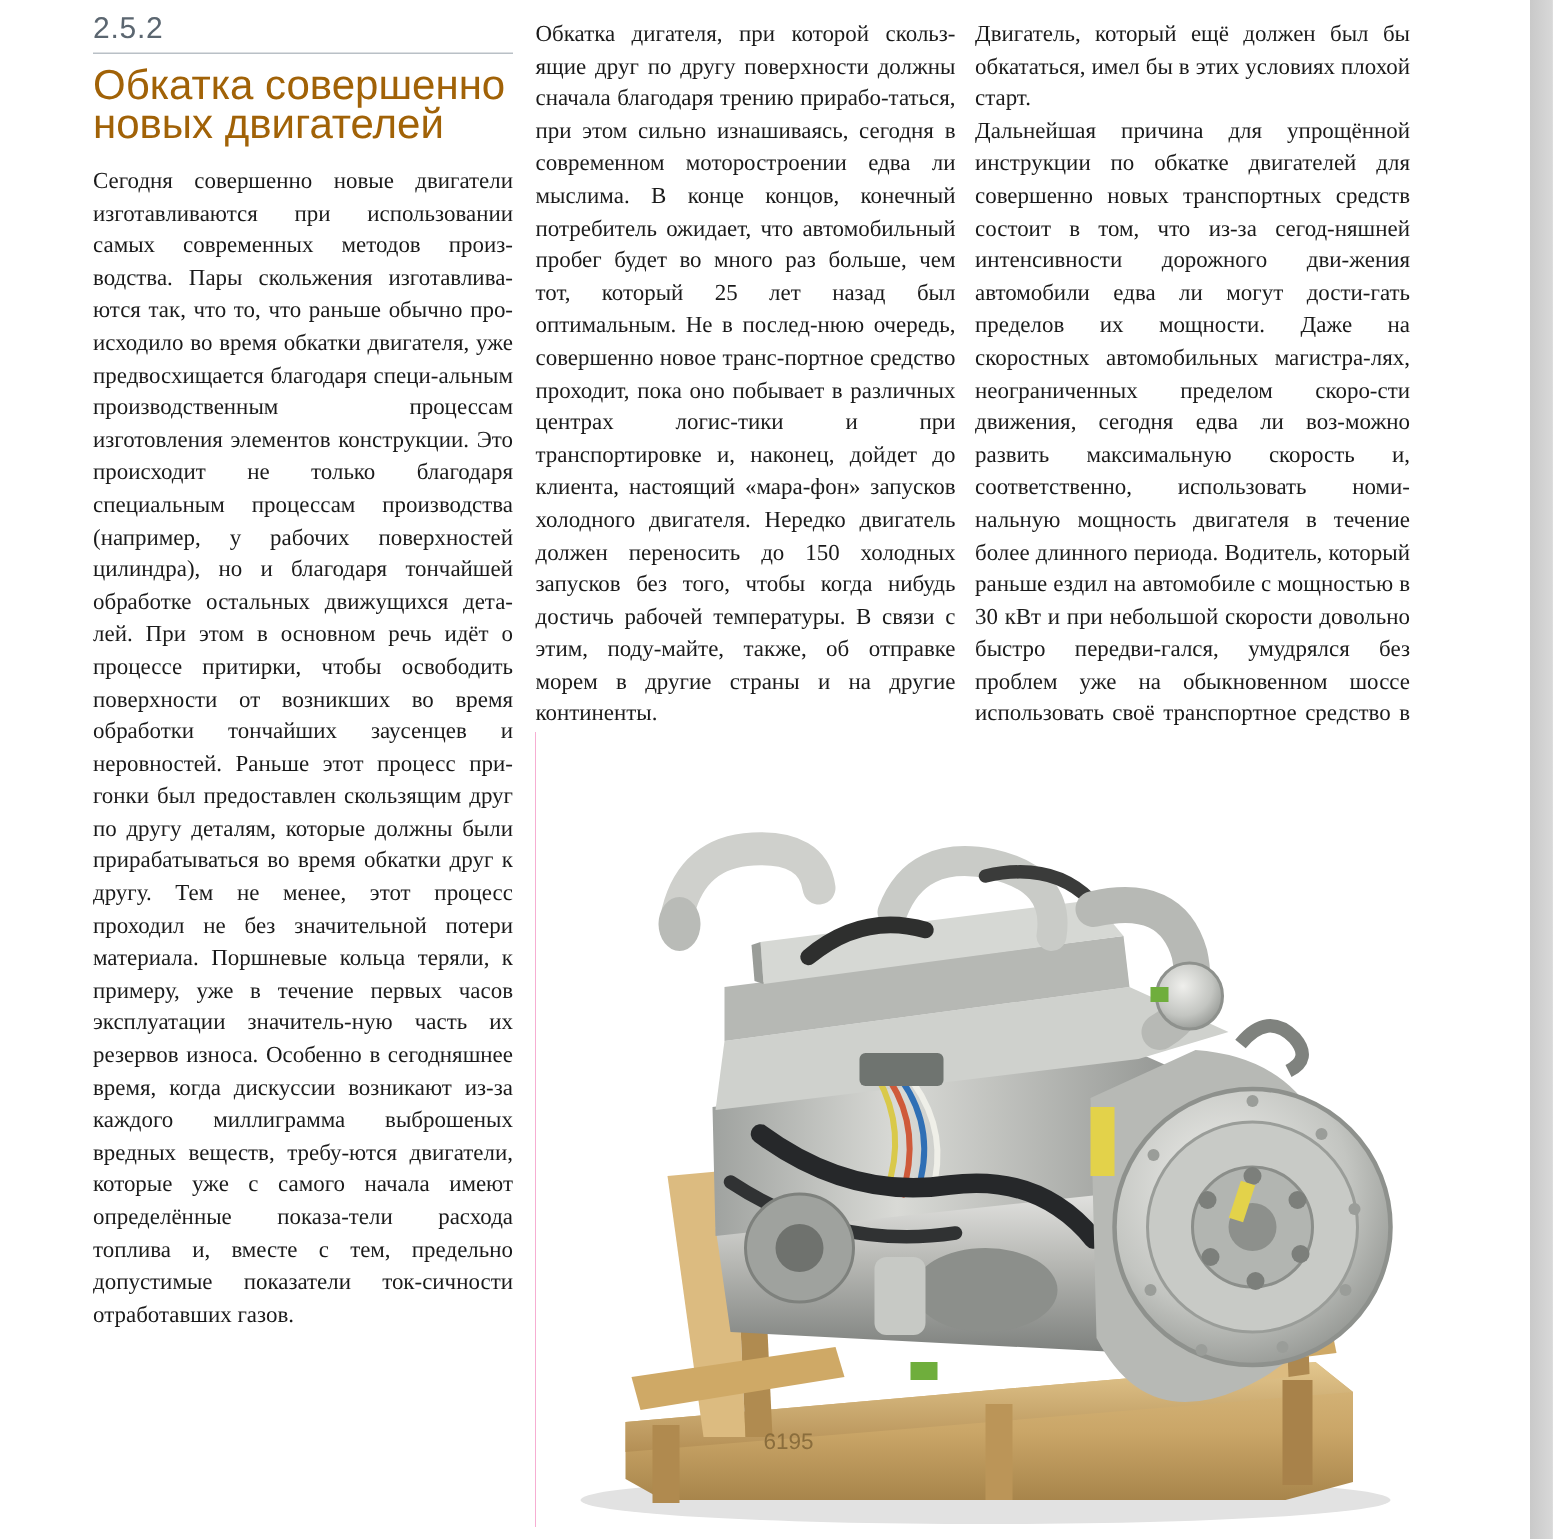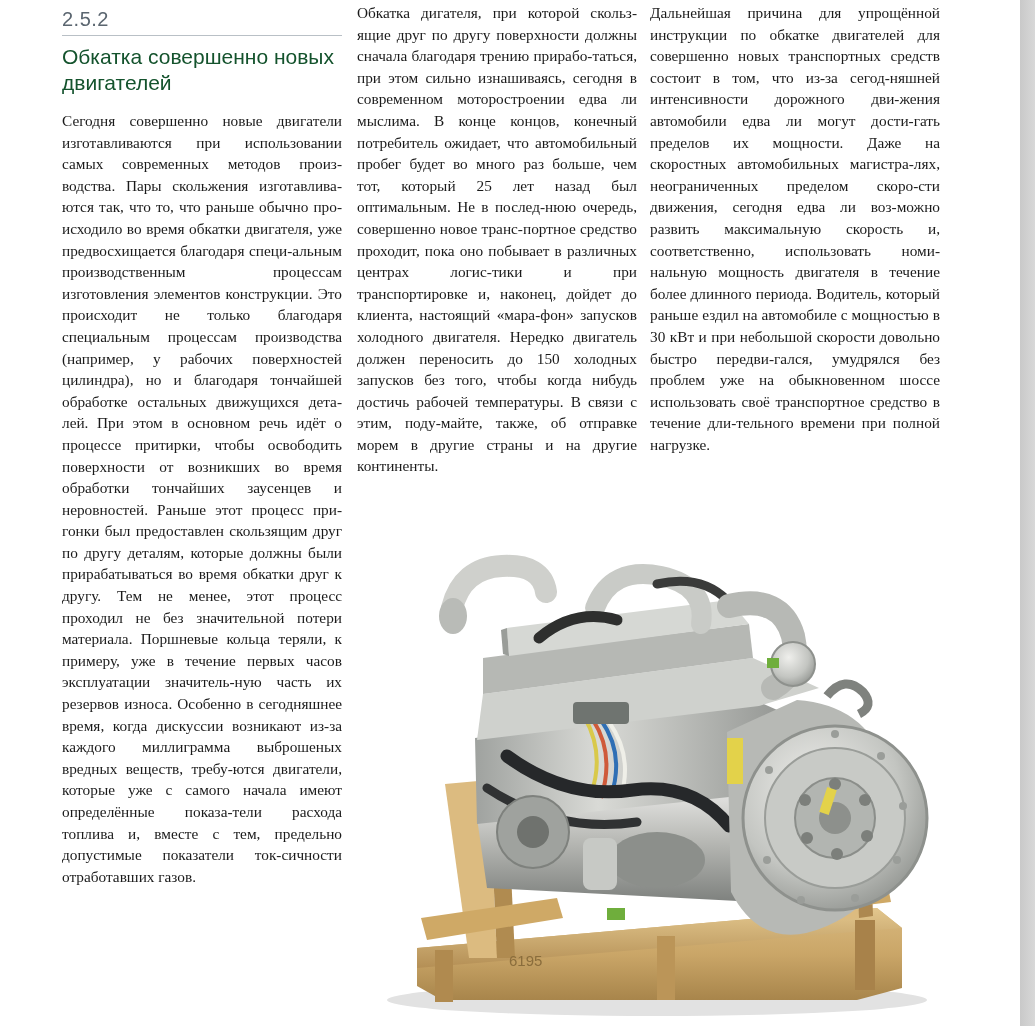--- a/index.html
+++ b/index.html
@@ -51,38 +51,38 @@
     padding-top: 8px;
     letter-spacing: 0.5px;
   }
   .rule {
     border-bottom: 1px solid #b9c0c6;
     margin-top: 4px;
     margin-bottom: 8px;
   }
   .section-title {
     font-family: "Liberation Sans", sans-serif;
-    font-size: 21px;
+    font-size: 28px;
     line-height: 26px;
-    color: #14532d;
+    color: #a16207;
     font-weight: normal;
     margin: 0 0 14px 0;
   }
   p.body {
     font-family: "Liberation Serif", serif;
     font-size: 15.3px;
     line-height: 21.6px;
     color: #1a1a1a;
     margin: 0 0 0 0;
     text-align: justify;
     text-justify: inter-word;
     hyphens: manual;
   }
   .col-2 p.body, .col-3 p.body {
-    padding-top: 2px;
+    padding-top: 12px;
   }
   .col-3 p.body + p.body {
     padding-top: 0;
   }
 
   
   .photo {
     position: absolute;
     left: 357px;
     top: 488px;
@@ -104,20 +104,21 @@
       <div class="rule"></div>
       <h1 class="section-title">Обкатка совершенно новых двигателей</h1>
       <p class="body">Сегодня совершенно новые двигатели изготавливаются при использовании самых современных методов произ-водства. Пары скольжения изготавлива-ются так, что то, что раньше обычно про-исходило во время обкатки двигателя, уже предвосхищается благодаря специ-альным производственным процессам изготовления элементов конструкции. Это происходит не только благодаря специальным процессам производства (например, у рабочих поверхностей цилиндра), но и благодаря тончайшей обработке остальных движущихся дета-лей. При этом в основном речь идёт о процессе притирки, чтобы освободить поверхности от возникших во время обработки тончайших заусенцев и неровностей. Раньше этот процесс при-гонки был предоставлен скользящим друг по другу деталям, которые должны были прирабатываться во время обкатки друг к другу. Тем не менее, этот процесс проходил не без значительной потери материала. Поршневые кольца теряли, к примеру, уже в течение первых часов эксплуатации значитель-ную часть их резервов износа. Особенно в сегодняшнее время, когда дискуссии возникают из-за каждого миллиграмма выброшеных вредных веществ, требу-ются двигатели, которые уже с самого начала имеют определённые показа-тели расхода топлива и, вместе с тем, предельно допустимые показатели ток-сичности отработавших газов.</p>
     </div>
 
     <div class="col col-2">
       <p class="body">Обкатка дигателя, при которой скольз-ящие друг по другу поверхности должны сначала благодаря трению прирабо-таться, при этом сильно изнашиваясь, сегодня в современном моторостроении едва ли мыслима. В конце концов, конечный потребитель ожидает, что автомобильный пробег будет во много раз больше, чем тот, который 25 лет назад был оптимальным. Не в послед-нюю очередь, совершенно новое транс-портное средство проходит, пока оно побывает в различных центрах логис-тики и при транспортировке и, наконец, дойдет до клиента, настоящий «мара-фон» запусков холодного двигателя. Нередко двигатель должен переносить до 150 холодных запусков без того, чтобы когда нибудь достичь рабочей температуры. В связи с этим, поду-майте, также, об отправке морем в другие страны и на другие континенты.</p>
     </div>
 
     <div class="col col-3">
+      <p class="body">Двигатель, который ещё должен был бы обкататься, имел бы в этих условиях плохой старт.</p>
       <p class="body">Дальнейшая причина для упрощённой инструкции по обкатке двигателей для совершенно новых транспортных средств состоит в том, что из-за сегод-няшней интенсивности дорожного дви-жения автомобили едва ли могут дости-гать пределов их мощности. Даже на скоростных автомобильных магистра-лях, неограниченных пределом скоро-сти движения, сегодня едва ли воз-можно развить максимальную скорость и, соответственно, использовать номи-нальную мощность двигателя в течение более длинного периода. Водитель, который раньше ездил на автомобиле с мощностью в 30 кВт и при небольшой скорости довольно быстро передви-гался, умудрялся без проблем уже на обыкновенном шоссе использовать своё транспортное средство в течение дли-тельного времени при полной нагрузке.</p>
     </div>
 
   </div>
 
   <div class="photo">
     <svg width="585" height="530" viewBox="0 0 585 530" xmlns="http://www.w3.org/2000/svg">
       <defs>
         <linearGradient id="metal" x1="0" y1="0" x2="0" y2="1">
           <stop offset="0%" stop-color="#e8e8e6"></stop>

